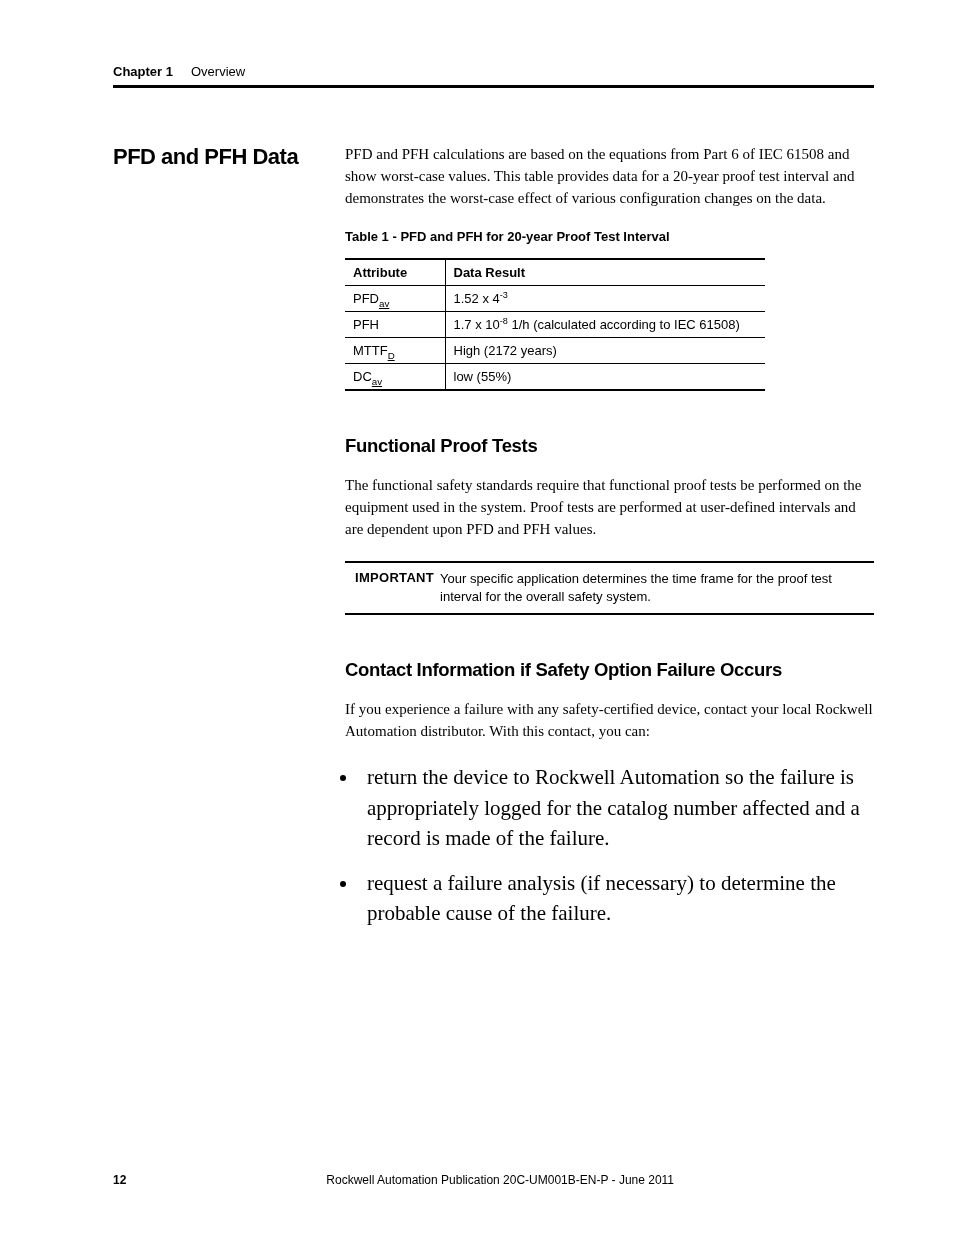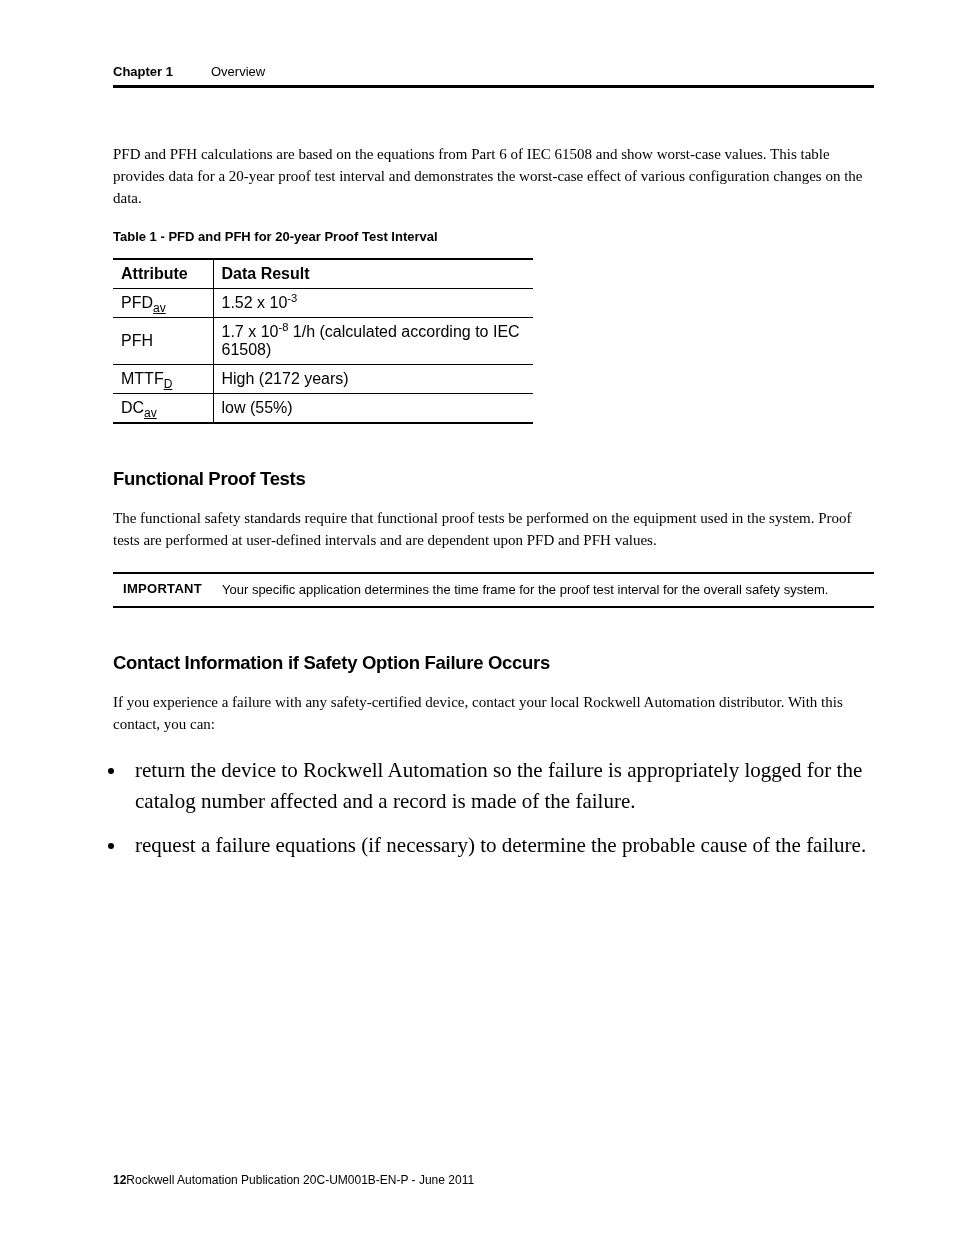--- a/index.html
+++ b/index.html
@@ -5,21 +5,21 @@
     * { margin: 0; padding: 0; box-sizing: border-box; }
     body {
       font-family: Georgia, 'Times New Roman', serif;
       width: 954px;
       height: 1235px;
       background: #fff;
       color: #000;
       position: relative;
       padding: 64px 80px 48px 113px;
     }
-    .header { display: flex; align-items: baseline; gap: 38px; }
+    .header { display: flex; align-items: baseline; gap: 18px; }
     .header-chapter { font-family: Arial, Helvetica, sans-serif; font-weight: 700; font-size: 13px; }
     .header-title { font-family: Arial, Helvetica, sans-serif; font-weight: 400; font-size: 13px; }
     .header-rule { border: none; border-top: 3px solid #000; margin-top: 6px; }
     .main { display: flex; margin-top: 56px; }
     .side-col { width: 232px; flex-shrink: 0; }
     .side-heading {
       font-family: Arial, Helvetica, sans-serif;
       font-weight: 700;
       font-size: 22px;
       letter-spacing: -0.5px;
@@ -29,21 +29,21 @@
     .table-caption {
       font-family: Arial, Helvetica, sans-serif;
       font-weight: 700;
       font-size: 13px;
       margin-bottom: 14px;
     }
     table.data {
       border-collapse: collapse;
       width: 100%;
       font-family: Arial, Helvetica, sans-serif;
-      font-size: 16px;
+      font-size: 13px;
       max-width: 420px;
     }
     table.data th, table.data td {
       border: 1px solid #000;
       padding: 5px 8px;
       text-align: left;
       vertical-align: middle;
     }
     table.data thead th {
       font-weight: 700;
@@ -64,70 +64,73 @@
       margin-top: 44px;
       margin-bottom: 18px;
       letter-spacing: -0.3px;
     }
     .callout {
       border-top: 2px solid #000;
       border-bottom: 2px solid #000;
       padding: 7px 0;
       margin-top: 14px;
       display: flex;
-      gap: 20px;
+      gap: 6px;
       font-family: Arial, Helvetica, sans-serif;
       font-size: 13px;
     }
     .callout-label { font-weight: 700; letter-spacing: 0.3px; flex-shrink: 0; padding-left: 10px; }
     .callout-text { line-height: 1.4; padding-right: 4px; }
     ul.bullets { margin: 0 0 0 14px; padding: 0; }
     ul.bullets li { font-size: 21px; line-height: 1.45; margin-bottom: 14px; padding-left: 8px; }
     .footer {
       position: absolute;
       bottom: 48px;
       left: 113px;
       right: 80px;
       display: flex;
       align-items: baseline;
       font-family: Arial, Helvetica, sans-serif;
       font-size: 12px;
     }
     .footer-page { font-weight: 700; }
-    .footer-pub { flex: 1; text-align: left; }
+    .footer-pub { flex: 1; text-align: center; }
   </style>
 </head>
 <body>
 
 <div class="header">
   <span class="header-chapter">Chapter 1</span>
   <span class="header-title">Overview</span>
 </div>
 <hr class="header-rule">
 
 <div class="main">
 
+  <div class="side-col">
+    <div class="side-heading">PFD and PFH Data</div>
+  </div>
 
   <div class="content-col">
 
     <p class="body-p">PFD and PFH calculations are based on the equations from Part 6 of IEC 61508 and show worst-case values. This table provides data for a 20-year proof test interval and demonstrates the worst-case effect of various configuration changes on the data.</p>
 
     <div class="table-caption">Table 1 - PFD and PFH for 20-year Proof Test Interval</div>
 
     <table class="data">
       <thead>
         <tr>
           <th>Attribute</th>
           <th>Data Result</th>
         </tr>
       </thead>
       <tbody>
         <tr>
           <td><span>PFD</span><span class="sub">av</span></td>
-          <td><span>1.52 x 10</span><span class="sup">-3</span><span></span></td>
+          <td><span>1.52 x 4</span><span class="sup">-3</span><span></span></td>
         </tr>
         <tr>
           <td><span>PFH</span><span class="sub"></span></td>
           <td><span>1.7 x 10</span><span class="sup">-8</span><span> 1/h (calculated according to IEC 61508)</span></td>
         </tr>
         <tr>
           <td><span>MTTF</span><span class="sub">D</span></td>
           <td><span>High (2172 years)</span></td>
         </tr>
         <tr>
@@ -143,21 +146,21 @@
     <div class="callout">
       <div class="callout-label">IMPORTANT</div>
       <div class="callout-text">Your specific application determines the time frame for the proof test interval for the overall safety system.</div>
     </div>
 
     <div class="section-heading">Contact Information if Safety Option Failure Occurs</div>
     <p class="body-p">If you experience a failure with any safety-certified device, contact your local Rockwell Automation distributor. With this contact, you can:</p>
 
     <ul class="bullets">
       <li>return the device to Rockwell Automation so the failure is appropriately logged for the catalog number affected and a record is made of the failure.</li>
-      <li>request a failure equations (if necessary) to determine the probable cause of the failure.</li>
+      <li>request a failure analysis (if necessary) to determine the probable cause of the failure.</li>
     </ul>
 
   </div>
 </div>
 
 <div class="footer">
   <span class="footer-page">12</span>
   <span class="footer-pub">Rockwell Automation Publication 20C-UM001B-EN-P - June 2011</span>
 </div>
 

